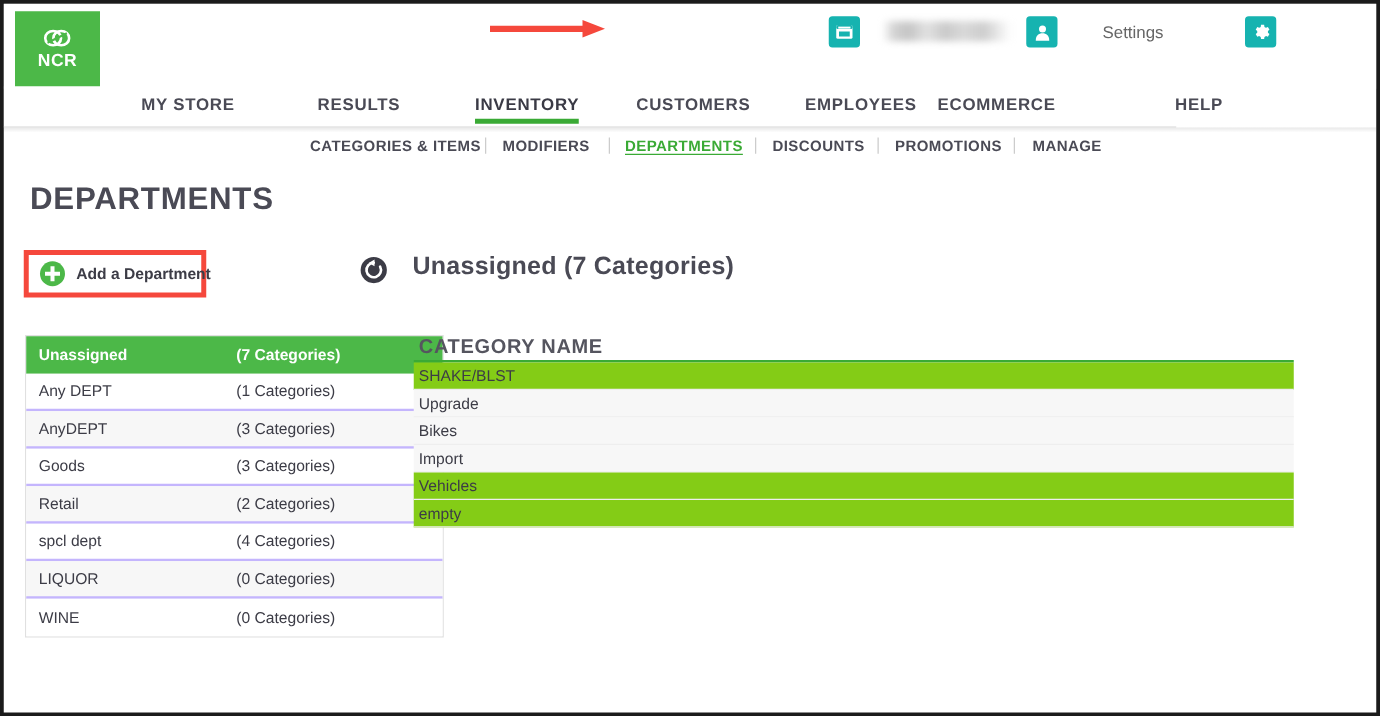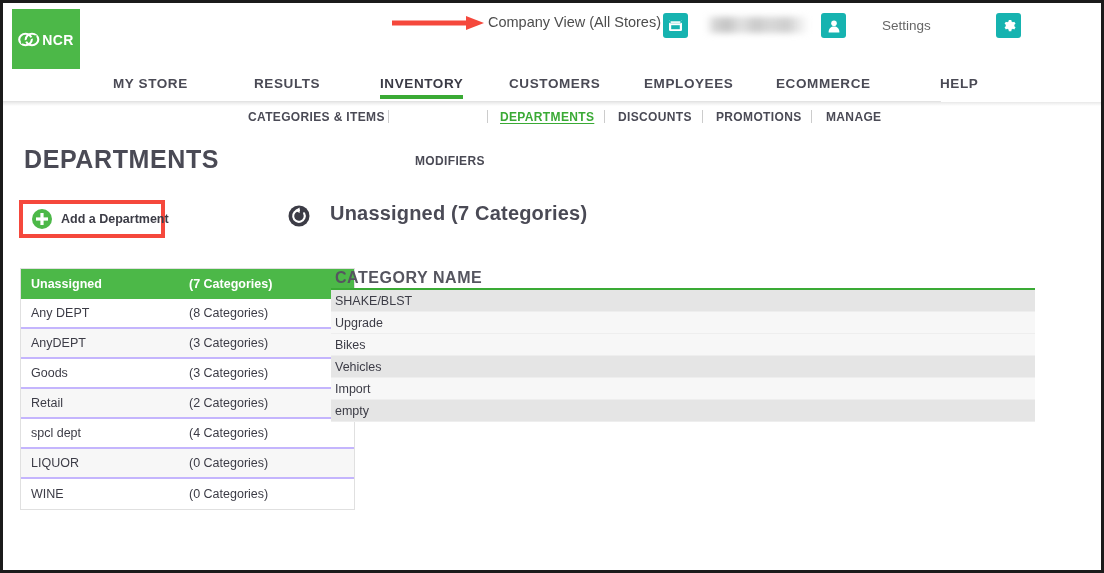--- a/index.html
+++ b/index.html
@@ -38,20 +38,21 @@
     height: 61px;
     background: #4CB848;
     display: flex;
     align-items: center;
     justify-content: center;
   }
   .logo-inner {
     display: flex;
     align-items: center;
     gap: 2px;
+    flex-direction: column;
   }
   .logo-mark { display: block; }
   .logo-text {
     color: #ffffff;
     font-size: 14px;
     font-weight: bold;
     letter-spacing: 0.4px;
     font-family: "Liberation Sans", sans-serif;
   }
 
@@ -313,21 +314,21 @@
     font-size: 16px;
     font-weight: bold;
     letter-spacing: 0.55px;
     color: #55555f;
   }
   .cat-row {
     height: 22px;
     display: flex;
     align-items: center;
     border-bottom: 1px solid #eeeeee;
-    background: #e5e5e5;
+    background: #84cc16;
     cursor: pointer;
   }
   .cat-row.alt { background: #f7f7f7; }
   .cat-row-label {
     padding-left: 4px;
     font-size: 12.5px;
     color: #3c3c46;
   }
 </style>
 </head>
@@ -346,21 +347,20 @@
         </svg>
         <span class="logo-text">NCR</span>
       </div>
     </div>
 
     <svg class="arrow-annot" viewBox="0 0 92 16">
       <line x1="0" y1="8" x2="76" y2="8" stroke="#F5483C" stroke-width="5"></line>
       <polygon points="74,1 92,8 74,15" fill="#F5483C"></polygon>
     </svg>
 
-    <div class="company-view">Company View (All Stores)</div>
 
     <div class="icon-sq icon-store">
       <svg width="15" height="15" viewBox="0 0 15 15">
         <rect x="1" y="2" width="13" height="11" rx="1.3" fill="#ffffff"></rect>
         <rect x="1" y="2" width="13" height="3.2" rx="1.3" fill="#16B3B0"></rect>
         <rect x="2.6" y="3.3" width="9.8" height="1.6" fill="#ffffff"></rect>
         <rect x="3.2" y="7.2" width="8.6" height="4" fill="#16B3B0"></rect>
       </svg>
     </div>
 
@@ -382,29 +382,29 @@
     </div>
   </div>
 
   <div class="mainnav">
     <div class="mainnav-inner" id="mainnav-inner">
         <div class="mainnav-item" style="left: 110px;"><span>MY STORE</span></div>
         <div class="mainnav-item" style="left: 251px;"><span>RESULTS</span></div>
         <div class="mainnav-item active" style="left: 377px; text-align: center;"><span>INVENTORY</span><span class="ul"></span></div>
         <div class="mainnav-item" style="left: 506px;"><span>CUSTOMERS</span></div>
         <div class="mainnav-item" style="left: 641px;"><span>EMPLOYEES</span></div>
-        <div class="mainnav-item" style="left: 773px;"><span>ECOMMERCE</span></div>
+        <div class="mainnav-item" style="left: 747px;"><span>ECOMMERCE</span></div>
         <div class="mainnav-item" style="left: 937px;"><span>HELP</span></div>
       </div>
   </div>
   <div class="nav-shadow"></div>
 
   <div class="subnav" id="subnav-inner">
       <div class="subnav-item" style="left: 245px;">CATEGORIES &amp; ITEMS</div>
-      <div class="subnav-item" style="left: 412px; margin-top: 44px;">MODIFIERS</div>
+      <div class="subnav-item" style="left: 399px;">MODIFIERS</div>
       <div class="subnav-item active" style="left: 497px;">DEPARTMENTS</div>
       <div class="subnav-item" style="left: 615px;">DISCOUNTS</div>
       <div class="subnav-item" style="left: 713px;">PROMOTIONS</div>
       <div class="subnav-item" style="left: 823px;">MANAGE</div>
       <div class="subnav-sep" style="left: 385px;"></div>
       <div class="subnav-sep" style="left: 484px;"></div>
       <div class="subnav-sep" style="left: 601px;"></div>
       <div class="subnav-sep" style="left: 699px;"></div>
       <div class="subnav-sep" style="left: 808px;"></div>
     </div>
@@ -429,21 +429,21 @@
   </svg>
   <div class="section-heading">Unassigned (7 Categories)</div>
 
   <div class="dept-list" id="dept-list">
       <div class="dept-row selected">
         <span class="dept-name">Unassigned</span>
         <span class="dept-count">(7 Categories)</span>
       </div>
       <div class="dept-row">
         <span class="dept-name">Any DEPT</span>
-        <span class="dept-count">(8 Categories)</span>
+        <span class="dept-count">(1 Categories)</span>
       </div>
       <div class="dept-row alt">
         <span class="dept-name">AnyDEPT</span>
         <span class="dept-count">(3 Categories)</span>
       </div>
       <div class="dept-row">
         <span class="dept-name">Goods</span>
         <span class="dept-count">(3 Categories)</span>
       </div>
       <div class="dept-row alt">
@@ -471,25 +471,25 @@
     <div id="cat-rows">
         <div class="cat-row">
           <span class="cat-row-label">SHAKE/BLST</span>
         </div>
         <div class="cat-row alt">
           <span class="cat-row-label">Upgrade</span>
         </div>
         <div class="cat-row alt">
           <span class="cat-row-label">Bikes</span>
         </div>
+        <div class="cat-row alt">
+          <span class="cat-row-label">Import</span>
+        </div>
         <div class="cat-row">
           <span class="cat-row-label">Vehicles</span>
         </div>
-        <div class="cat-row alt">
-          <span class="cat-row-label">Import</span>
-        </div>
         <div class="cat-row">
           <span class="cat-row-label">empty</span>
         </div>
       </div>
   </div>
 
 </div>
 
 </body></html>

